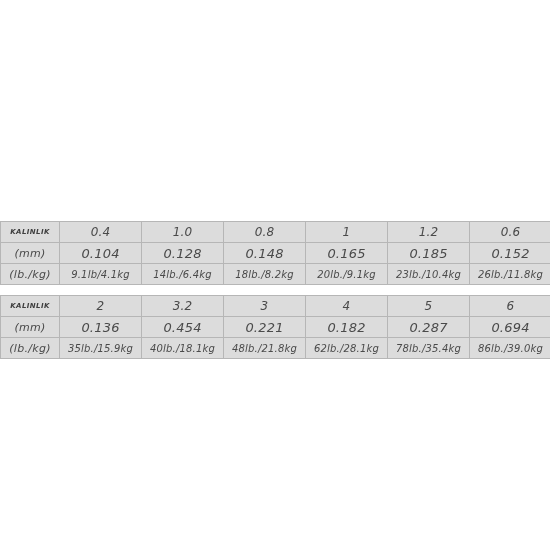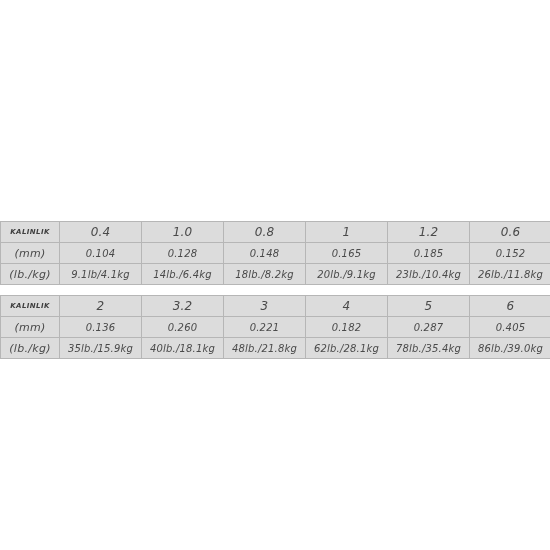--- a/index.html
+++ b/index.html
@@ -35,21 +35,21 @@
   }
 
   table.spec-table td {
     border: 1px solid #b6b6b6;
     background: #dcdcdc;
     color: #4a4a4a;
     text-align: center;
     vertical-align: middle;
     height: 20px;
     padding: 0;
-    font-size: 10px;
+    font-size: 13px;
     letter-spacing: 0.2px;
     white-space: nowrap;
     overflow: hidden;
   }
 
   table.spec-table td.label-cell {
     width: 58px;
     font-size: 11px;
     letter-spacing: 0.3px;
   }
@@ -118,25 +118,25 @@
         <td class="data-cell">2</td>
         <td class="data-cell">3.2</td>
         <td class="data-cell">3</td>
         <td class="data-cell">4</td>
         <td class="data-cell">5</td>
         <td class="data-cell">6</td>
       </tr>
       <tr class="mm-row">
         <td class="label-cell">(mm)</td>
         <td class="data-cell">0.136</td>
-        <td class="data-cell">0.260</td>
+        <td class="data-cell">0.454</td>
         <td class="data-cell">0.221</td>
         <td class="data-cell">0.182</td>
         <td class="data-cell">0.287</td>
-        <td class="data-cell">0.405</td>
+        <td class="data-cell">0.694</td>
       </tr>
       <tr class="weight-row">
         <td class="label-cell">(lb./kg)</td>
         <td class="data-cell">35lb./15.9kg</td>
         <td class="data-cell">40lb./18.1kg</td>
         <td class="data-cell">48lb./21.8kg</td>
         <td class="data-cell">62lb./28.1kg</td>
         <td class="data-cell">78lb./35.4kg</td>
         <td class="data-cell">86lb./39.0kg</td>
       </tr>

